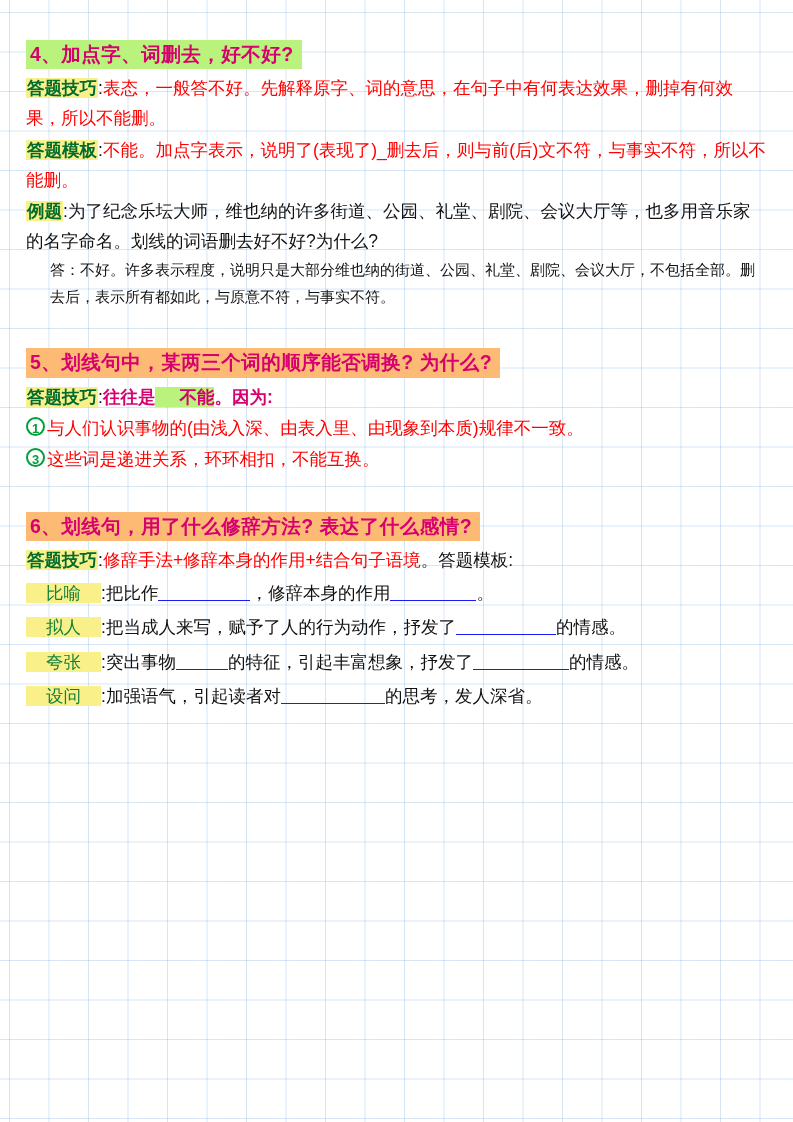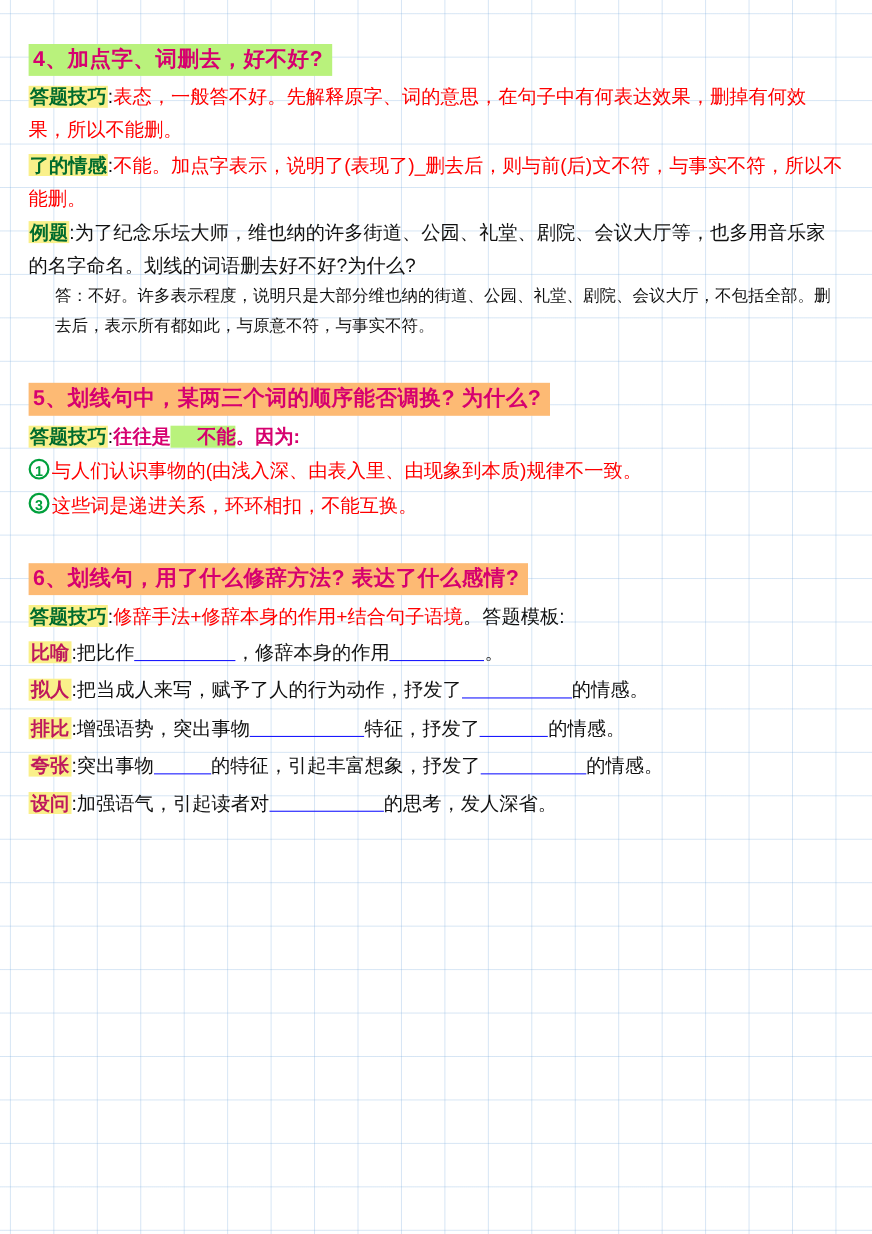--- a/index.html
+++ b/index.html
@@ -87,42 +87,42 @@
   }
   .ex-body {
     font-size: 15px;
     line-height: 1.78;
     color: #111111;
   }
   .ans-indent { padding-left: 24px; }
   .spacer-lg { height: 34px; }
   .rhet-row { font-size: 17.5px; line-height: 1.95; }
   .rhet-label {
-    color: #be185d;
-    font-weight: bold;
+    color: #15803d;
+    font-weight: normal;
     background: #faf08a;
-    padding: 0 2px;
+    padding: 0 20px;
   }
 </style>
 </head>
 <body>
 
 <div id="page"></div>
 
 <div id="content">
 
   <div class="sec">
     <div class="heading hl-green">4、加点字、词删去，好不好?</div>
 
     <div class="line">
       <span class="lbl">答题技巧</span><span class="blk">:</span><span class="red">表态，一般答不好。先解释原字、词的意思，在句子中有何表达效果，删掉有何效果，所以不能删。</span>
     </div>
 
     <div class="line">
-      <span class="lbl">了的情感</span><span class="blk">:</span><span class="red">不能。加点字表示，说明了(表现了)_删去后，则与前(后)文不符，与事实不符，所以不能删。</span>
+      <span class="lbl">答题模板</span><span class="blk">:</span><span class="red">不能。加点字表示，说明了(表现了)_删去后，则与前(后)文不符，与事实不符，所以不能删。</span>
     </div>
 
     <div class="line">
       <span class="lbl">例题</span><span class="blk">:</span><span class="blk">为了纪念乐坛大师，维也纳的许多街道、公园、礼堂、剧院、会议大厅等，也多用音乐家的名字命名。划线的词语删去好不好?为什么?</span>
     </div>
 
     <div class="ex-body ans-indent">答：不好。许多表示程度，说明只是大部分维也纳的街道、公园、礼堂、剧院、会议大厅，不包括全部。删去后，表示所有都如此，与原意不符，与事实不符。</div>
   </div>
 
   <div class="spacer-lg"></div>
@@ -152,23 +152,20 @@
     </div>
 
     <div class="rhet-row">
       <span class="rhet-label">比喻</span><span class="blk">:</span><span class="blk">把比作</span><span class="blank-u" style="min-width:92px"></span><span class="blk">，修辞本身的作用</span><span class="blank-u" style="min-width:86px"></span><span class="blk">。</span>
     </div>
 
     <div class="rhet-row">
       <span class="rhet-label">拟人</span><span class="blk">:</span><span class="blk">把当成人来写，赋予了人的行为动作，抒发了</span><span class="blank-u" style="min-width:100px"></span><span class="blk">的情感。</span>
     </div>
 
-    <div class="rhet-row">
-      <span class="rhet-label">排比</span><span class="blk">:</span><span class="blk">增强语势，突出事物</span><span class="blank-u" style="min-width:104px"></span><span class="blk">特征，抒发了</span><span class="blank-u" style="min-width:62px"></span><span class="blk">的情感。</span>
-    </div>
 
     <div class="rhet-row">
       <span class="rhet-label">夸张</span><span class="blk">:</span><span class="blk">突出事物</span><span class="blank-u" style="min-width:52px"></span><span class="blk">的特征，引起丰富想象，抒发了</span><span class="blank-u" style="min-width:96px"></span><span class="blk">的情感。</span>
     </div>
 
     <div class="rhet-row">
       <span class="rhet-label">设问</span><span class="blk">:</span><span class="blk">加强语气，引起读者对</span><span class="blank-u" style="min-width:104px"></span><span class="blk">的思考，发人深省。</span>
     </div>
 
   </div>

